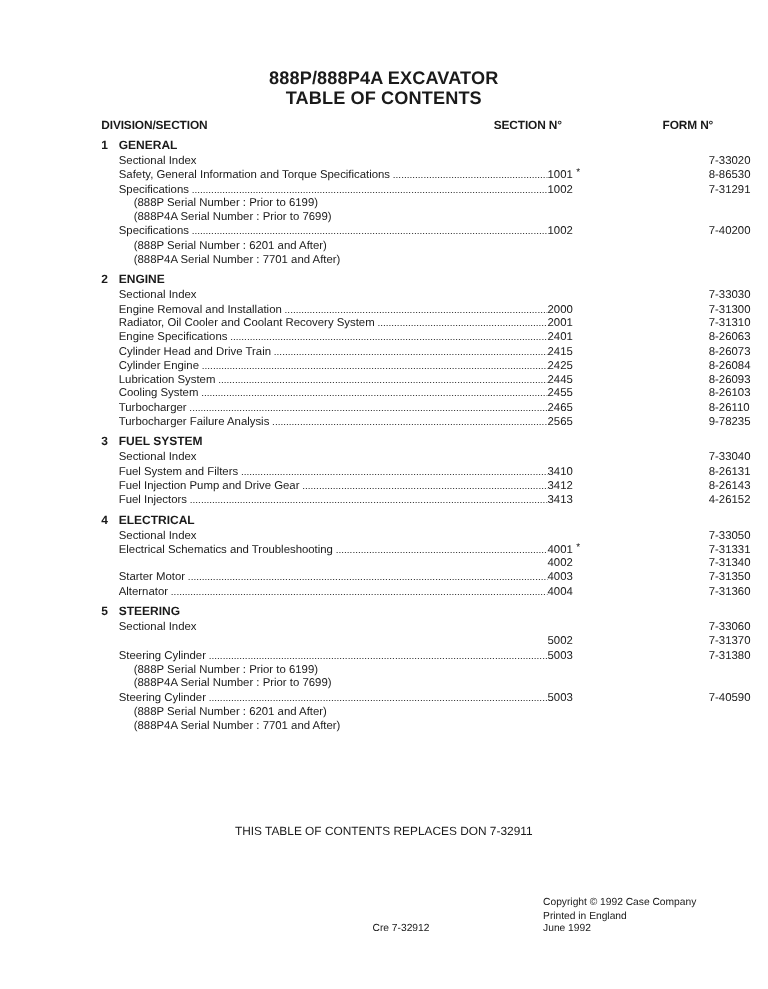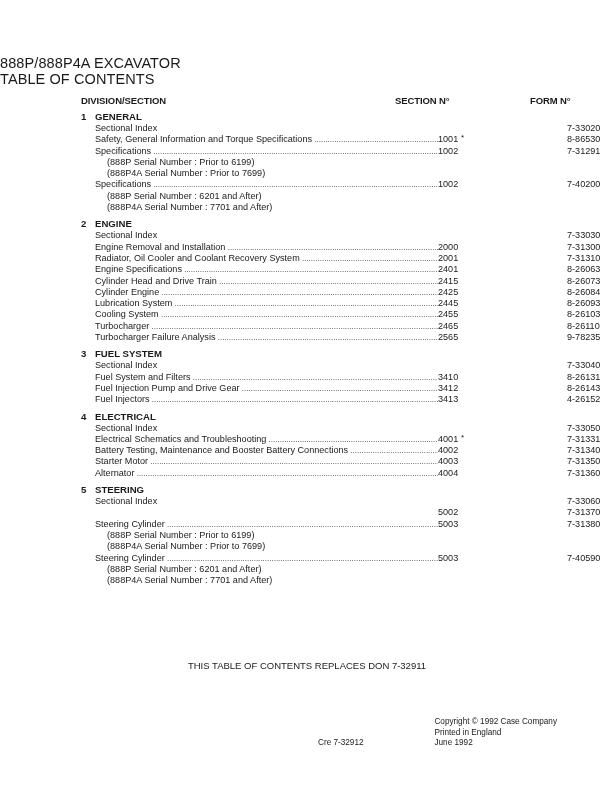--- a/index.html
+++ b/index.html
@@ -12,21 +12,22 @@
       height: 791px;
       position: relative;
       overflow: hidden;
       font-family: "Liberation Sans", sans-serif;
       color: #1a1a1a;
     }
     .page-title {
       position: absolute;
       left: 0;
       width: 614px;
-      font-weight: normal;
+      text-align: center;
+      font-weight: bold;
       font-size: 14.5px;
       line-height: 16px;
       letter-spacing: 0.1px;
     }
     .title-1 { top: 55px; }
     .title-2 { top: 71px; }
 
     .col-header {
       position: absolute;
       top: 95px;
@@ -102,21 +103,21 @@
     .footer-copy {
       position: absolute;
       right: 57px;
       top: 717px;
       text-align: left;
       font-size: 8.2px;
       line-height: 10.5px;
     }
     .footer-code {
       position: absolute;
-      left: 318px;
+      left: 298px;
       top: 738px;
       font-size: 8.2px;
     }
   </style>
 </head>
 <body>
 
 <div class="page-title title-1">888P/888P4A EXCAVATOR</div>
 <div class="page-title title-2">TABLE OF CONTENTS</div>
 
@@ -252,21 +253,20 @@
         <span class="row-title-wrap">Sectional Index</span>
         <span class="form-no">7-33050</span>
       </div>
       <div class="row">
         <span class="row-title-wrap leader">Electrical Schematics and Troubleshooting</span>
         <span class="section-no">4001</span>
         <span class="asterisk">*</span>
         <span class="form-no">7-31331</span>
       </div>
       <div class="row">
-        <span class="row-title-wrap leader">Battery Testing, Maintenance and Booster Battery Connections</span>
         <span class="section-no">4002</span>
         <span class="form-no">7-31340</span>
       </div>
       <div class="row">
         <span class="row-title-wrap leader">Starter Motor</span>
         <span class="section-no">4003</span>
         <span class="form-no">7-31350</span>
       </div>
       <div class="row">
         <span class="row-title-wrap leader">Alternator</span>

